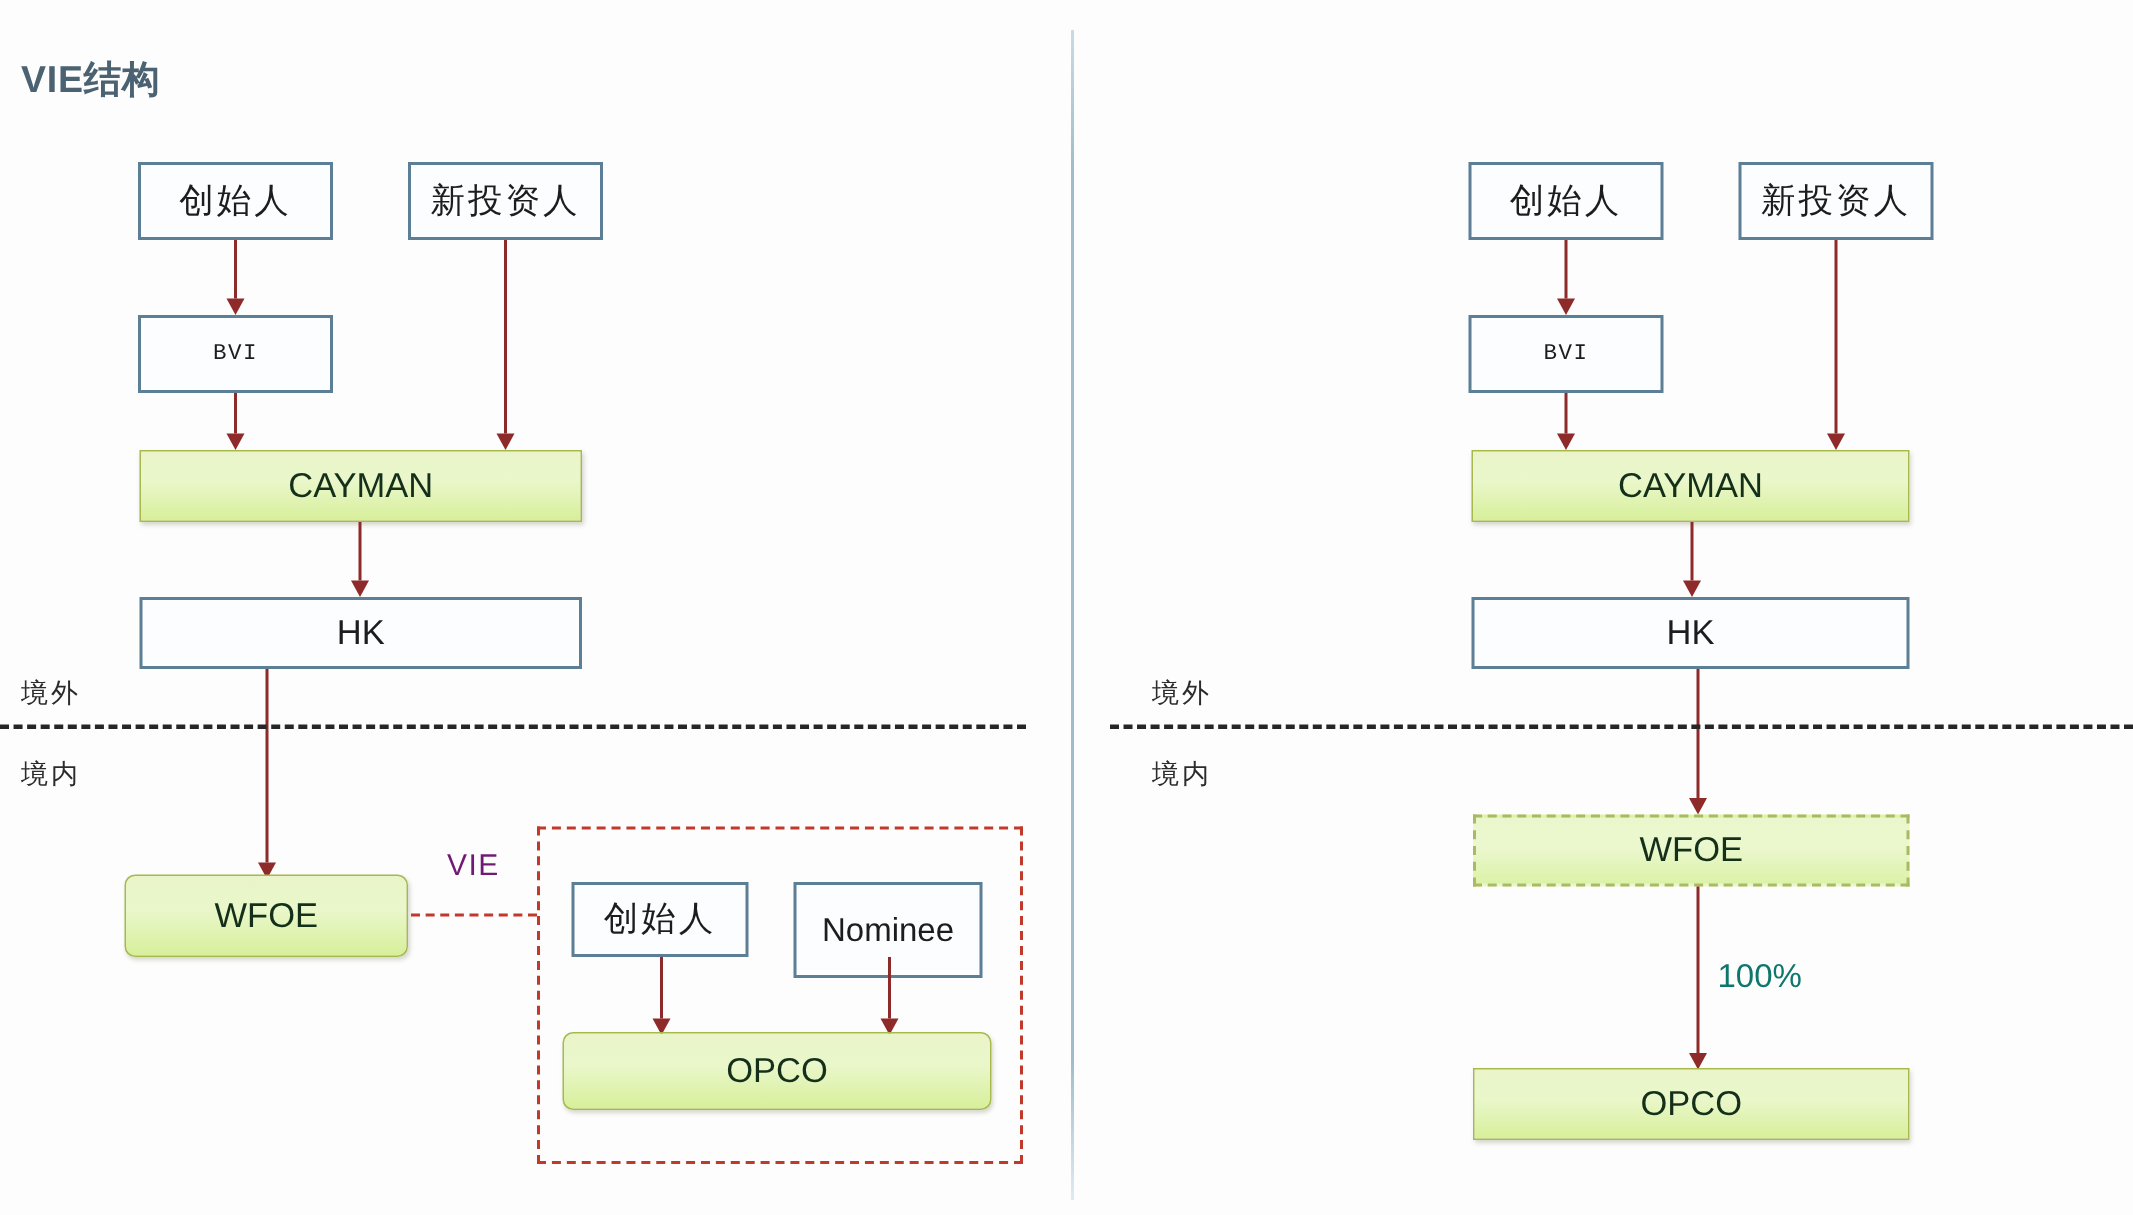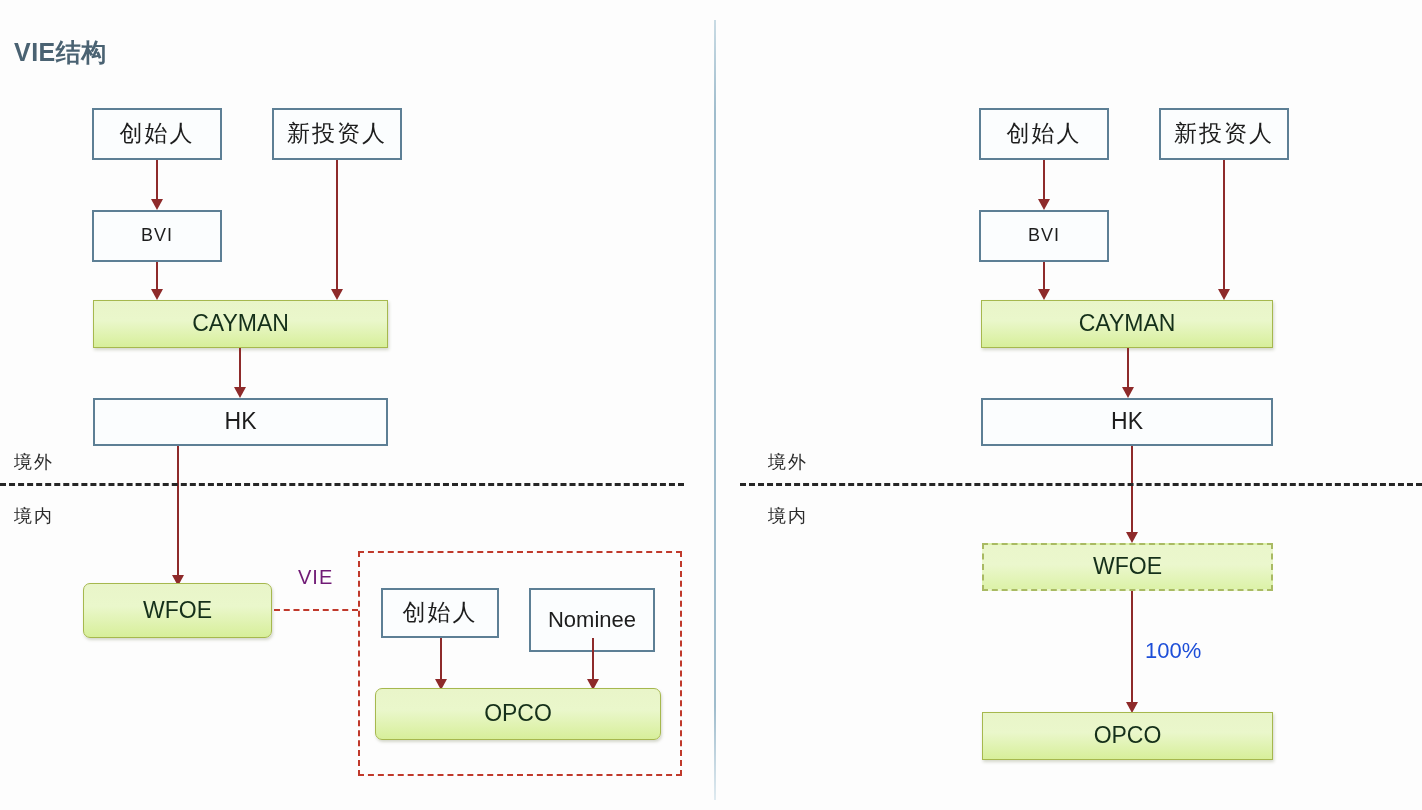--- a/index.html
+++ b/index.html
@@ -80,22 +80,22 @@
   .node.green-dashed {
     border: 2px dashed #a9ba63;
     background: linear-gradient(to bottom, #eaf6cb 0%, #ebf7cd 45%, #dcf2a8 100%);
     color: #15301a;
     font-size: 23px;
   }
   .node.rounded {
     border-radius: 7px;
   }
   .node.mono {
-    font-family: Liberation Sans, sans-serif;
-    font-size: 18px;
+    font-family: Liberation Mono, monospace;
+    font-size: 15px;
     letter-spacing: 1px;
   }
   .node.cjk {
     font-size: 23px;
     letter-spacing: 2px;
   }
 
   
   .arrow {
     position: absolute;
@@ -157,21 +157,21 @@
     font-size: 20px;
     font-weight: 500;
     color: #701a75;
     letter-spacing: 1px;
   }
 
   
   .pct-label {
     position: absolute;
     font-size: 22px;
-    color: #1d4ed8;
+    color: #0f766e;
     white-space: nowrap;
   }
 </style>
 </head>
 <body>
 
 <div id="canvas">
 
   <div id="divider"></div>
 

